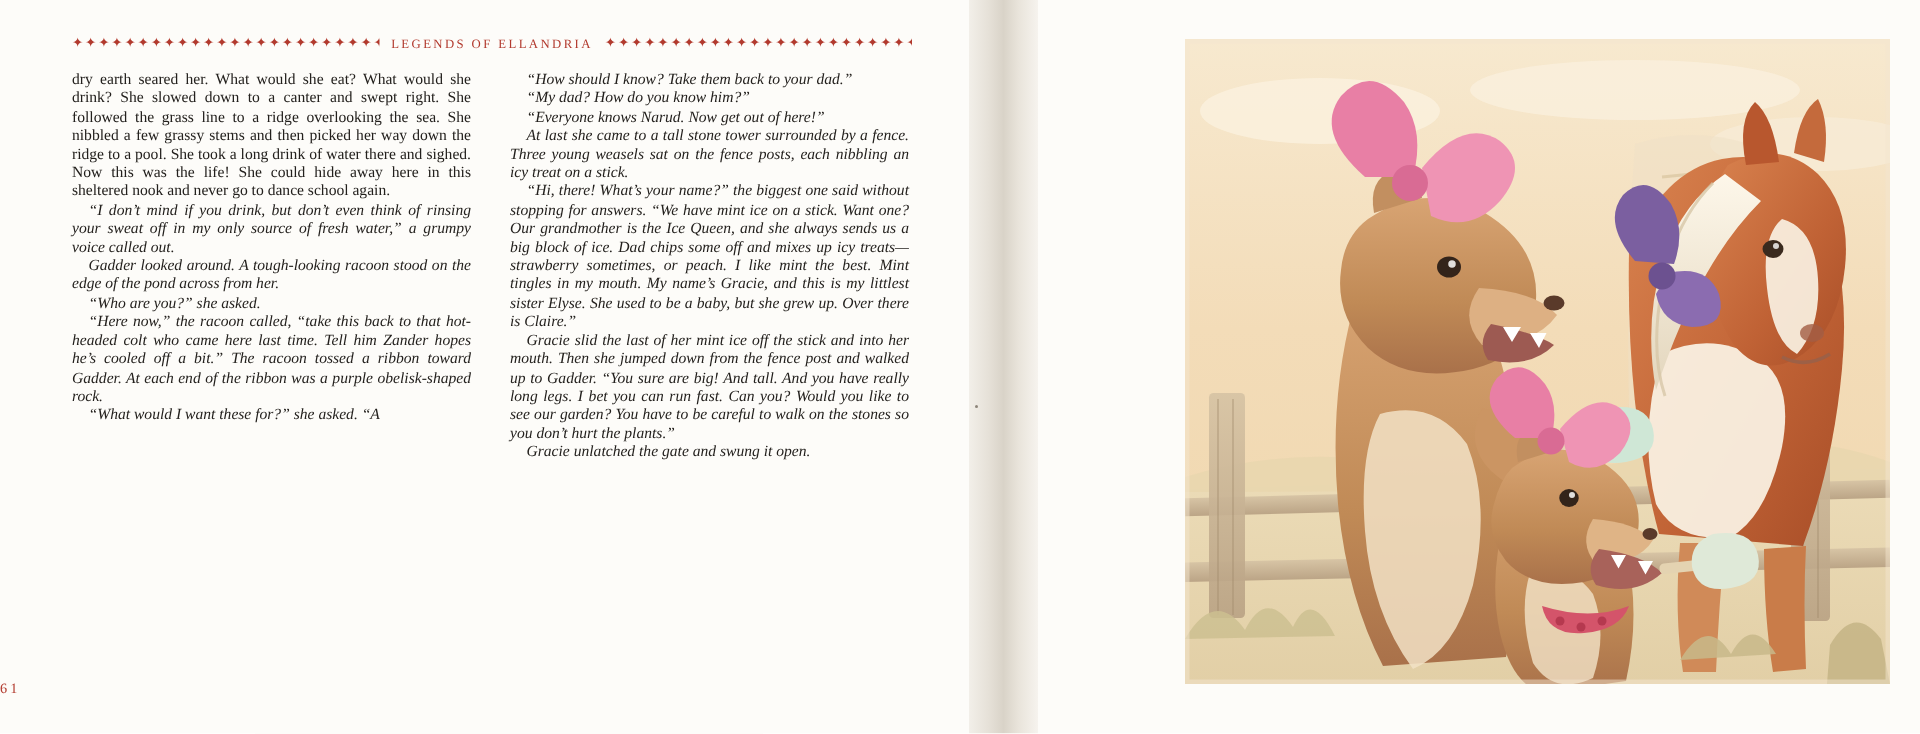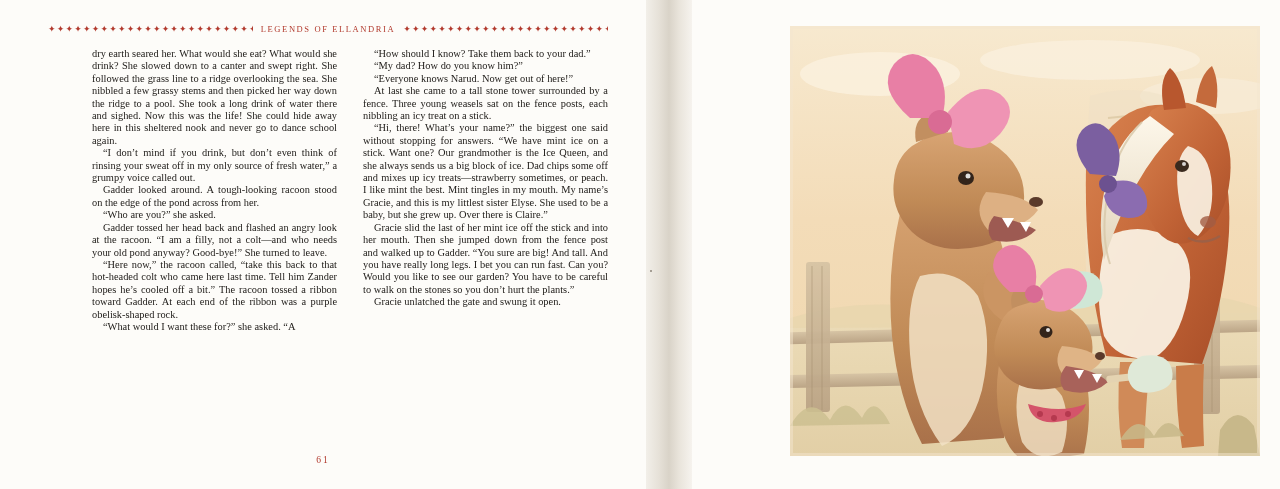--- a/index.html
+++ b/index.html
@@ -55,38 +55,37 @@
     color: #b23a2e;
     font-size: 8.5px;
     letter-spacing: 1.6px;
     font-family: "Liberation Serif", serif;
     white-space: nowrap;
   }
   .columns {
     display: flex;
     gap: 26px;
     height: 385px;
-    margin-left: 44px;
   }
   .col {
     width: 266px;
     font-size: 10.4px;
     line-height: 12.4px;
     color: #23201d;
     text-align: justify;
     hyphens: auto;
   }
   .col p { margin: 0; }
-  .col p.indent { text-indent: 11px; }
+  .col p.indent { text-indent: 11px; font-style: italic; }
   .folio {
     position: absolute;
     left: 0;
     right: 0;
     bottom: 24px;
-    text-align: center;
+    text-align: left;
     color: #b23a2e;
     font-size: 9.5px;
     letter-spacing: 2px;
   }
   
   .gutter {
     width: 46px;
     height: 489px;
     background: linear-gradient(to right,
        #f2efe9 0%, #e6e1d8 28%, #d9d3c8 50%, #e9e4db 72%, #f6f3ee 100%);
@@ -131,21 +130,20 @@
       <div class="book-title">LEGENDS OF ELLANDRIA</div>
       <div class="rule-diamonds right">✦✦✦✦✦✦✦✦✦✦✦✦✦✦✦✦✦✦✦✦✦✦✦✦✦✦✦✦✦✦✦✦✦✦</div>
     </div>
 
     <div class="columns">
       <div class="col">
         <p>dry earth seared her. What would she eat? What would she drink? She slowed down to a canter and swept right. She followed the grass line to a ridge overlooking the sea. She nibbled a few grassy stems and then picked her way down the ridge to a pool. She took a long drink of water there and sighed. Now this was the life! She could hide away here in this sheltered nook and never go to dance school again.</p>
         <p class="indent">“I don’t mind if you drink, but don’t even think of rinsing your sweat off in my only source of fresh water,” a grumpy voice called out.</p>
         <p class="indent">Gadder looked around. A tough-looking racoon stood on the edge of the pond across from her.</p>
         <p class="indent">“Who are you?” she asked.</p>
-        <p class="indent">Gadder tossed her head back and flashed an angry look at the racoon. “I am a filly, not a colt—and who needs your old pond anyway? Good-bye!” She turned to leave.</p>
         <p class="indent">“Here now,” the racoon called, “take this back to that hot-headed colt who came here last time. Tell him Zander hopes he’s cooled off a bit.” The racoon tossed a ribbon toward Gadder. At each end of the ribbon was a purple obelisk-shaped rock.</p>
         <p class="indent">“What would I want these for?” she asked. “A</p>
       </div>
       <div class="col">
         <p class="indent">“How should I know? Take them back to your dad.”</p>
         <p class="indent">“My dad? How do you know him?”</p>
         <p class="indent">“Everyone knows Narud. Now get out of here!”</p>
         <p class="indent">At last she came to a tall stone tower surrounded by a fence. Three young weasels sat on the fence posts, each nibbling an icy treat on a stick.</p>
         <p class="indent">“Hi, there! What’s your name?” the biggest one said without stopping for answers. “We have mint ice on a stick. Want one? Our grandmother is the Ice Queen, and she always sends us a big block of ice. Dad chips some off and mixes up icy treats—strawberry sometimes, or peach. I like mint the best. Mint tingles in my mouth. My name’s Gracie, and this is my littlest sister Elyse. She used to be a baby, but she grew up. Over there is Claire.”</p>
         <p class="indent">Gracie slid the last of her mint ice off the stick and into her mouth. Then she jumped down from the fence post and walked up to Gadder. “You sure are big! And tall. And you have really long legs. I bet you can run fast. Can you? Would you like to see our garden? You have to be careful to walk on the stones so you don’t hurt the plants.”</p>

